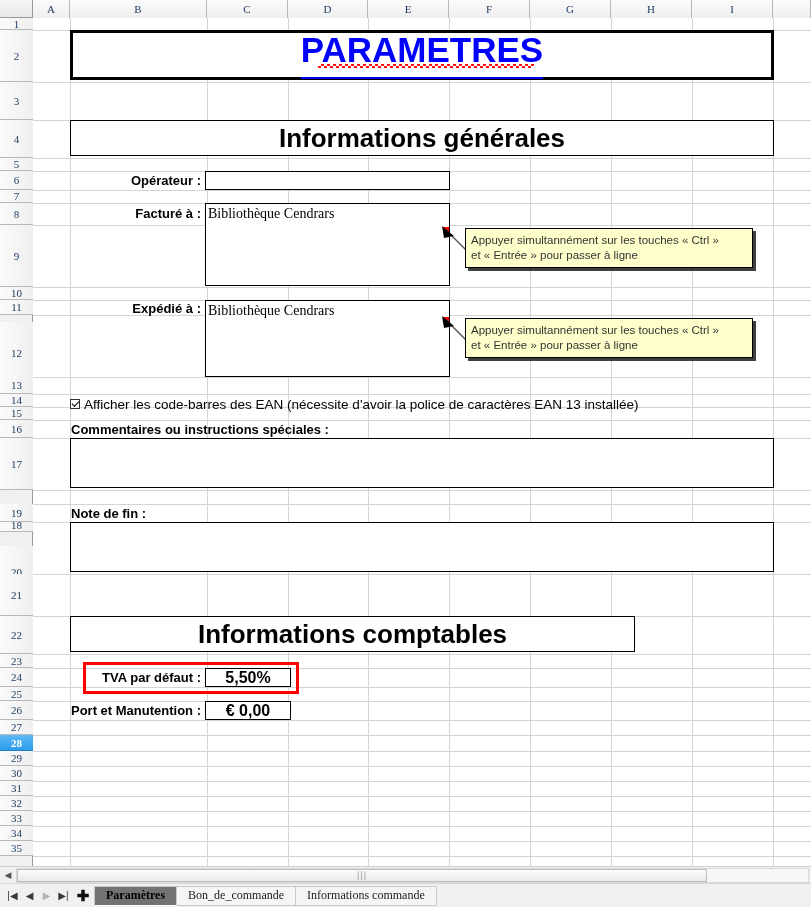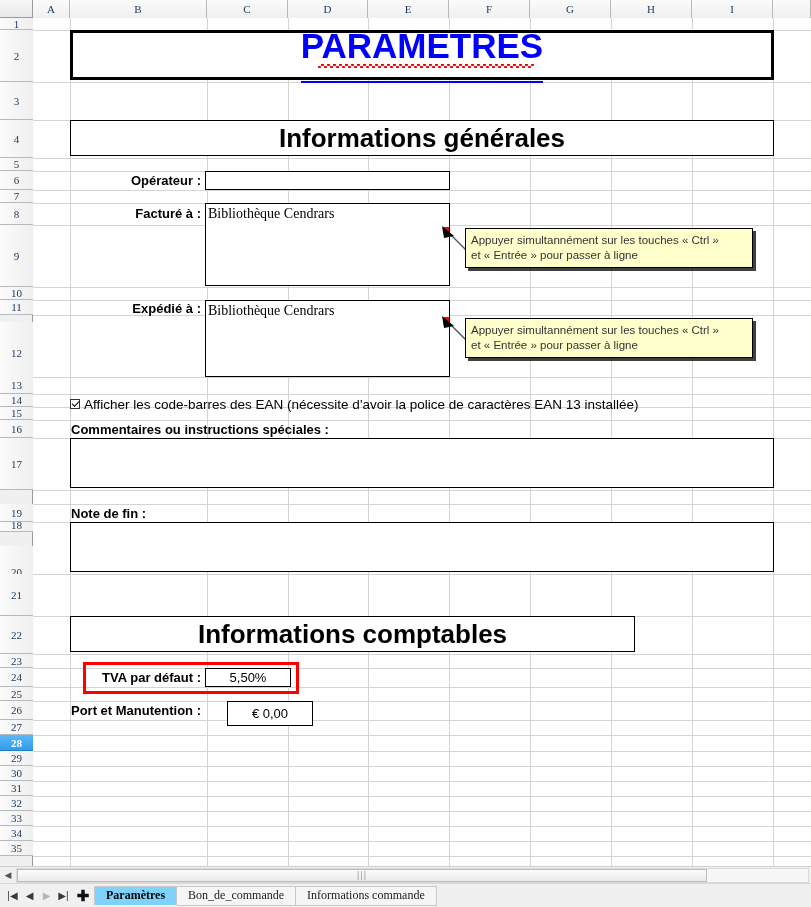--- a/index.html
+++ b/index.html
@@ -94,21 +94,21 @@
   }
   .title-text {
     font-size: 35px;
     font-weight: bold;
     color: #0000ff;
     letter-spacing: 0px;
     font-family: "Liberation Sans", sans-serif;
     position: relative;
     line-height: 1;
     border-bottom: 2px solid #0000ff;
-    padding-bottom: 18px;
+    padding-bottom: 10px;
   }
   .squiggle {
     position: absolute;
     left: 0; right: 0; bottom: -5px;
     height: 4px;
     background-image:
       radial-gradient(circle at 1.5px 3.2px, #ff0000 1.2px, transparent 1.3px),
       radial-gradient(circle at 4.5px 0.8px, #ff0000 1.2px, transparent 1.3px);
     background-size: 6px 4px;
     background-repeat: repeat-x;
@@ -141,21 +141,22 @@
     overflow: hidden;
   }
   .field-box.top {
     display: block;
     line-height: 15px;
     font-family: "Liberation Serif", serif;
     font-size: 14px;
   }
   .field-box.center {
     display: flex; align-items: center; justify-content: center;
-    font-size: 13px;
+    font-size: 16px;
+    font-weight: bold;
   }
 
   .note-marker {
     position: absolute;
     width: 6px; height: 6px;
     background: #ff0000;
   }
 
   .tooltip {
     position: absolute;
@@ -287,21 +288,21 @@
     font-size: 12px;
     color: #1a1a1a;
     background: #f5f5f5;
     border: 1px solid #c8c8c8;
     border-left: none;
     font-family: "Liberation Serif", serif;
     white-space: nowrap;
   }
   .sheet-tab:first-of-type { border-left: 1px solid #c8c8c8; }
   .sheet-tab.active {
-    background: #7dd3fc;
+    background: #737373;
     font-weight: bold;
     color: #000;
     border-bottom: 1px solid #ffffff;
   }
 </style>
 </head>
 <body>
 
 <div id="app">
 
@@ -464,21 +465,21 @@
 
       <div class="blk section-banner" style="left:37px; top:598px; width:565px; height:36px;">
         <div class="section-text">Informations comptables</div>
       </div>
 
       <div class="blk field-label" style="left:57px; top:650px; width:111px; height:19px;">TVA par défaut :</div>
       <div class="blk field-box center" style="left:172px; top:650px; width:86px; height:19px;">5,50%</div>
       <div class="red-outline" style="left:50px; top:644px; width:216px; height:32px;"></div>
 
       <div class="blk field-label" style="left:30px; top:683px; width:138px; height:19px;">Port et Manutention :</div>
-      <div class="blk field-box center" style="left:172px; top:683px; width:86px; height:25px;margin-left:22px;">€ 0,00</div>
+      <div class="blk field-box center" style="left:172px; top:683px; width:86px; height:19px;">€ 0,00</div>
 
 
     </div>
   </div>
 
   <div id="hscroll-bar">
     <div class="scroll-arrow">◀</div>
     <div class="scroll-track">
       <div class="scroll-thumb">
         <span class="grip">|||</span>

